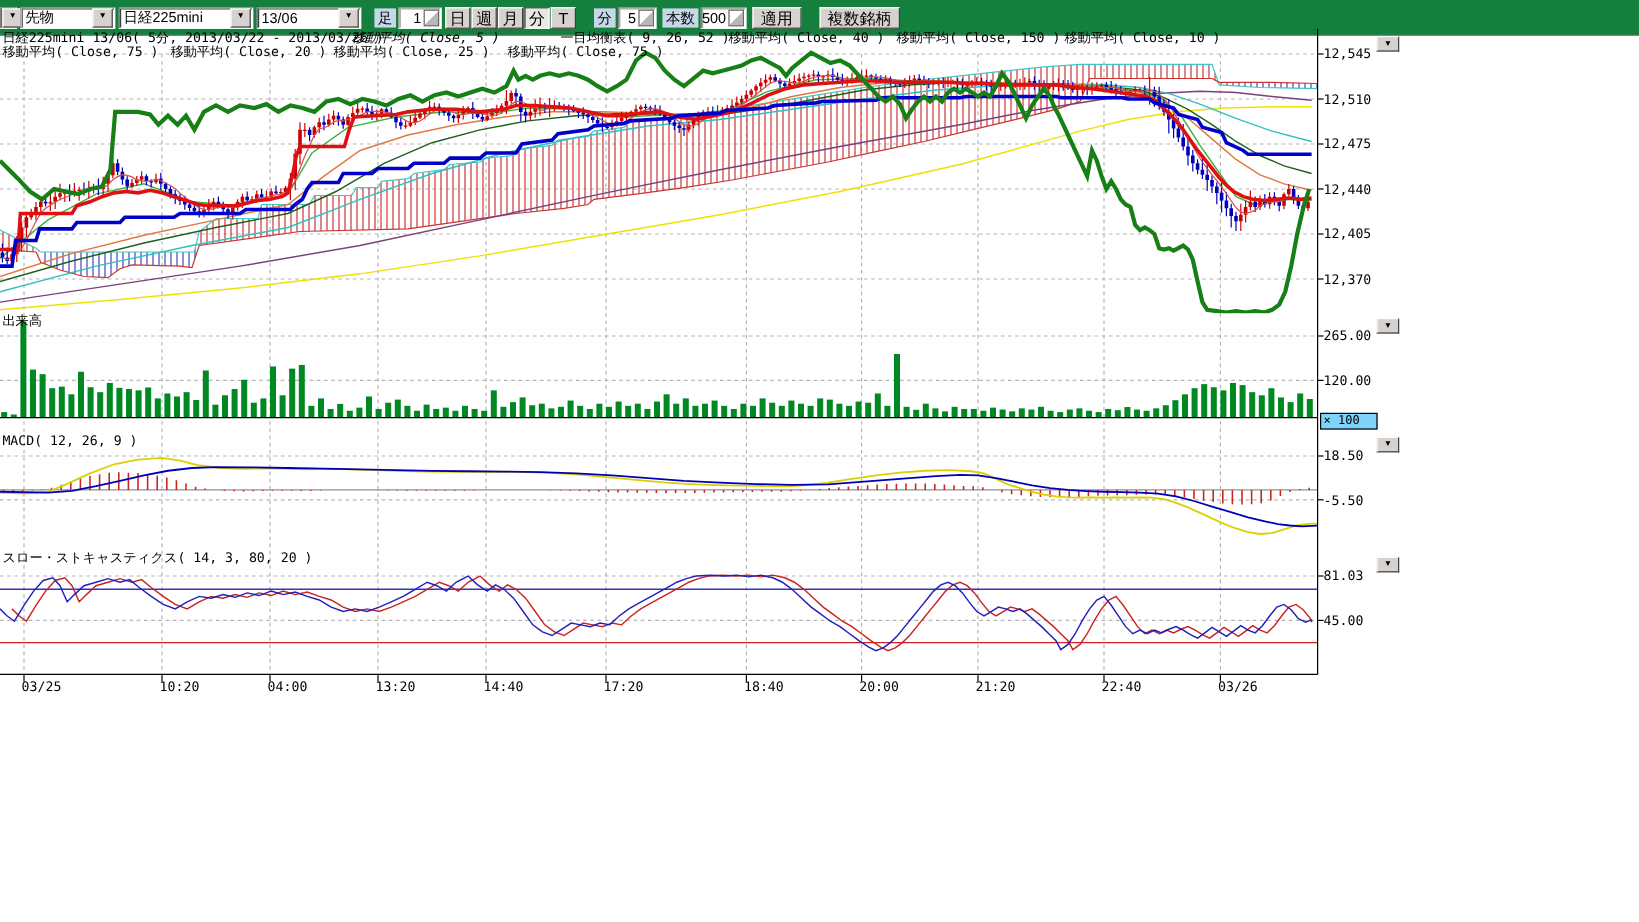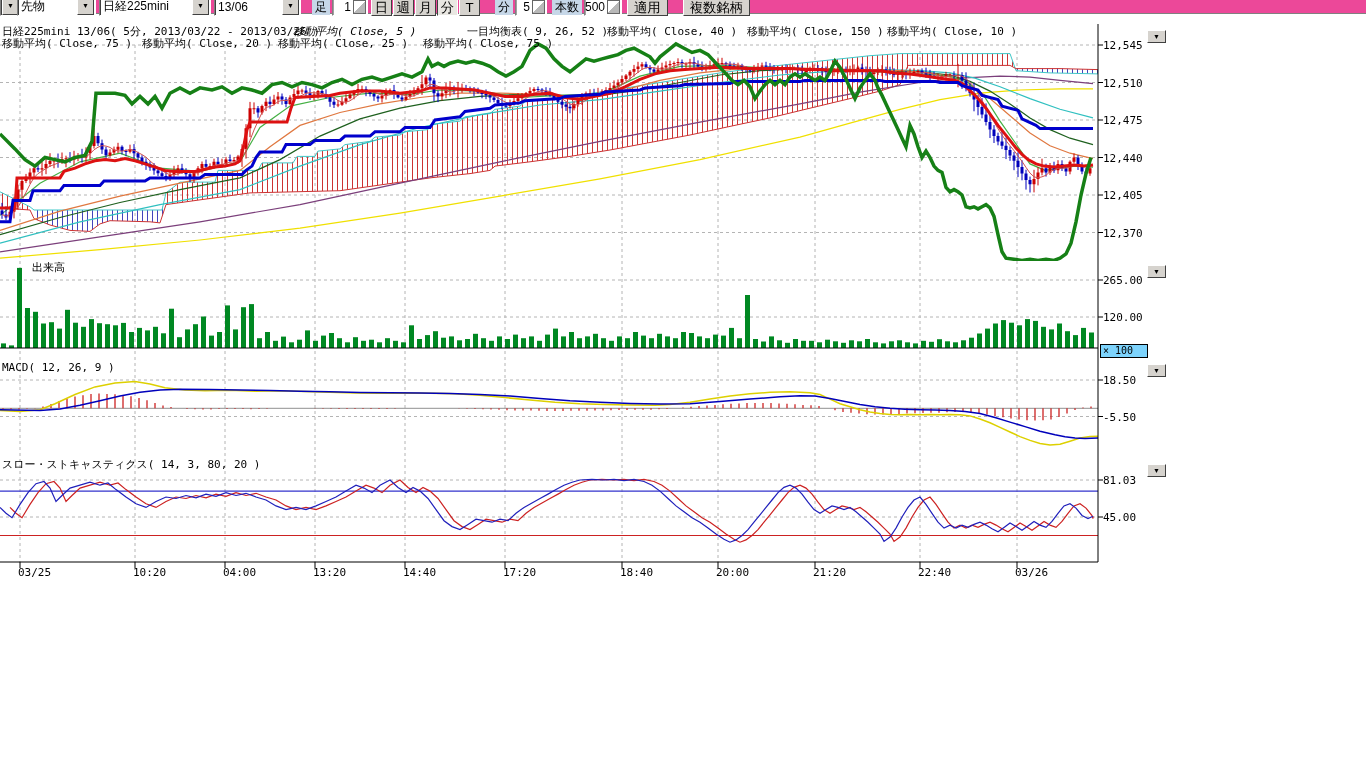--- a/index.html
+++ b/index.html
@@ -1,19 +1,19 @@
 <!DOCTYPE html>
 <html><head>
 <meta charset="utf-8">
 <style>
   html,body{margin:0;padding:0;background:#fff;width:1366px;height:768px;overflow:hidden;
     font-family:"DejaVu Sans Mono","DejaVu Sans",monospace;}
   #screen{position:relative;width:1366px;height:768px;background:#fff;}
   
-  #toolbar{position:absolute;left:0;top:0;width:1366px;height:14px;background:#ec4899;
+  #toolbar{position:absolute;left:0;top:0;width:1366px;height:30px;background:#15803d;
     border-bottom:1px solid #808080;display:flex;align-items:center;box-sizing:border-box;
     font-family:"Liberation Sans","DejaVu Sans",sans-serif;font-size:12px;}
   .combo{height:18px;background:#fff;border:1px solid;border-color:#808080 #fff #fff #808080;
     box-shadow:inset 1px 1px 0 #404040;display:flex;align-items:center;box-sizing:border-box;margin-right:3px;}
   .combo .cval{flex:1;padding:0 3px;white-space:nowrap;overflow:hidden;}
   .drop-btn{width:15px;height:14px;margin:1px;background:#d6d3ce;border:1px solid;
     border-color:#fff #404040 #404040 #fff;font-size:7px;line-height:12px;text-align:center;color:#000;flex:none;}
   .chip{height:16px;background:#c6d7e8;padding:0 3px;line-height:16px;margin:0 2px;}
   .spin{height:18px;background:#fff;border:1px solid;border-color:#808080 #fff #fff #808080;
     box-shadow:inset 1px 1px 0 #a0a0a0;display:flex;align-items:center;box-sizing:border-box;margin-right:3px;}
@@ -363,21 +363,21 @@
       <div class="xlab" style="left: 133px; top: 566px;">10:20</div>
       <div class="xlab" style="left: 223px; top: 566px;">04:00</div>
       <div class="xlab" style="left: 313px; top: 566px;">13:20</div>
       <div class="xlab" style="left: 403px; top: 566px;">14:40</div>
       <div class="xlab" style="left: 503px; top: 566px;">17:20</div>
       <div class="xlab" style="left: 620px; top: 566px;">18:40</div>
       <div class="xlab" style="left: 716px; top: 566px;">20:00</div>
       <div class="xlab" style="left: 813px; top: 566px;">21:20</div>
       <div class="xlab" style="left: 918px; top: 566px;">22:40</div>
       <div class="xlab" style="left: 1015px; top: 566px;">03/26</div>
-      <div class="ptitle" style="left: 2px; top: 260px; margin-left: 30px;">出来高</div>
+      <div class="ptitle" style="left: 2px; top: 260px;">出来高</div>
       <div class="ptitle" style="left: 2px; top: 361px;">MACD( 12, 26, 9 )</div>
       <div class="ptitle" style="left: 2px; top: 457px;">スロー・ストキャスティクス( 14, 3, 80, 20 )</div>
     </div>
 
   <div id="mult-box">× 100</div>
 
   <button class="scale-btn" id="sb0" style="left: 1147px; top: 30px;">▼</button>
   <button class="scale-btn" id="sb1" style="left: 1147px; top: 265px;">▼</button>
   <button class="scale-btn" id="sb2" style="left: 1147px; top: 364px;">▼</button>
   <button class="scale-btn" id="sb3" style="left: 1147px; top: 464px;">▼</button>

